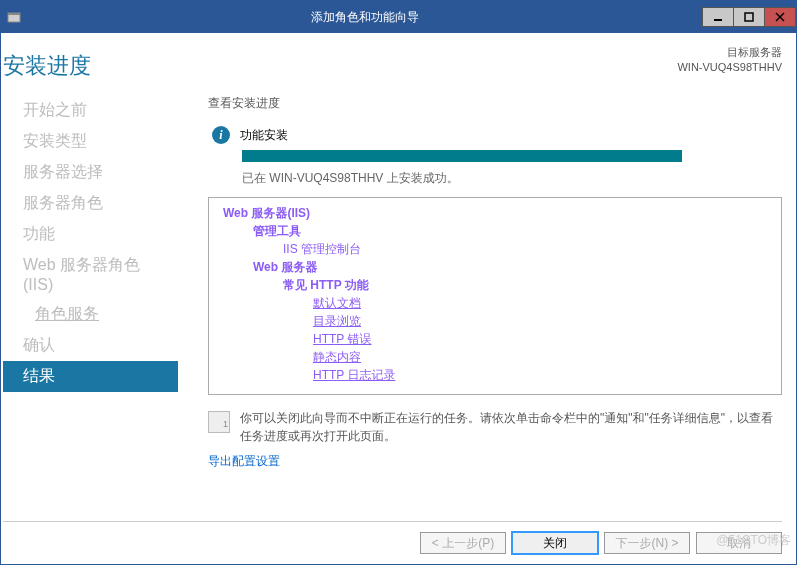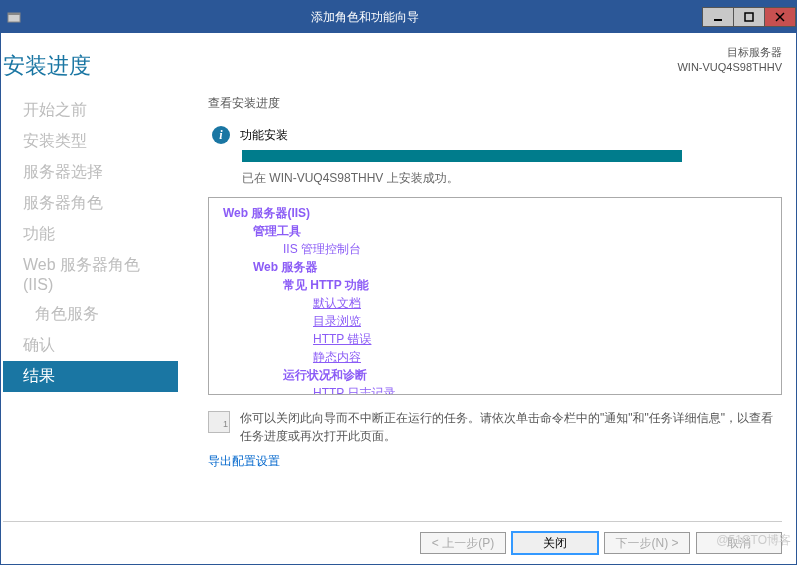--- a/index.html
+++ b/index.html
@@ -11,21 +11,21 @@
 .win-btns { display: flex; }
 .win-btn { width: 32px; height: 20px; display: flex; align-items: center; justify-content: center; font-size: 12px; border: 1px solid #555; background: #c8c8c8; margin-left: -1px; }
 .win-btn.close { background: #c75050; color: #000; }
 .body { flex: 1; background: #fff; display: flex; flex-direction: column; padding: 12px 14px 10px 2px; position: relative; }
 .header-row { display: flex; justify-content: space-between; align-items: flex-start; margin-bottom: 14px; }
 .page-title { color: #1a76a3; font-size: 22px; font-weight: 400; padding-top: 6px; }
 .server-info { text-align: right; font-size: 11px; color: #555; line-height: 1.4; }
 .content-row { flex: 1; display: flex; min-height: 0; }
 .sidebar { width: 175px; font-size: 16px; }
 .sidebar .item { padding: 5px 8px 5px 20px; color: #bdbdbd; cursor: default; }
-.sidebar .item.sub { padding-left: 32px; }
+.sidebar .item.sub { padding-left: 32px; text-decoration: underline; }
 .sidebar .item.active { background: #1a76a3; color: #fff; }
 .main { flex: 1; padding-left: 30px; display: flex; flex-direction: column; min-height: 0; }
 .section-label { color: #555; margin-bottom: 14px; }
 .status-row { display: flex; align-items: center; gap: 10px; margin-bottom: 6px; padding-left: 4px; }
 .info-icon { width: 18px; height: 18px; border-radius: 50%; background: #1a76a3; color: #fff; display: flex; align-items: center; justify-content: center; font-weight: bold; font-style: italic; font-size: 12px; font-family: Georgia, serif; }
 .progress-bar { height: 12px; background: #007c8c; margin: 0 4px 8px 34px; width: 440px; }
 .status-text { color: #666; margin: 0 0 10px 34px; font-size: 12px; }
 .tree-box { border: 1px solid #aaa; padding: 6px 4px; height: 198px; overflow-y: scroll; color: #8b5cf6; line-height: 1.5; position: relative; }
 .tree-box .l0 { font-weight: bold; padding-left: 10px; }
 .tree-box .l1 { font-weight: bold; padding-left: 40px; }
@@ -109,21 +109,20 @@
         <div class="tree-box">
           <div class="l0">Web 服务器(IIS)</div>
           <div class="l1">管理工具</div>
           <div class="l2n">IIS 管理控制台</div>
           <div class="l1b">Web 服务器</div>
           <div class="l2">常见 HTTP 功能</div>
           <div class="l3n">默认文档</div>
           <div class="l3n">目录浏览</div>
           <div class="l3n">HTTP 错误</div>
           <div class="l3n">静态内容</div>
-          <div class="l2">运行状况和诊断</div>
           <div class="l3n">HTTP 日志记录</div>
         </div>
 
         <div class="note-row">
           <div class="note-icon">1</div>
           <div>你可以关闭此向导而不中断正在运行的任务。请依次单击命令栏中的"通知"和"任务详细信息"，以查看任务进度或再次打开此页面。</div>
         </div>
         <span class="export-link">导出配置设置</span>
       </div>
     </div>

